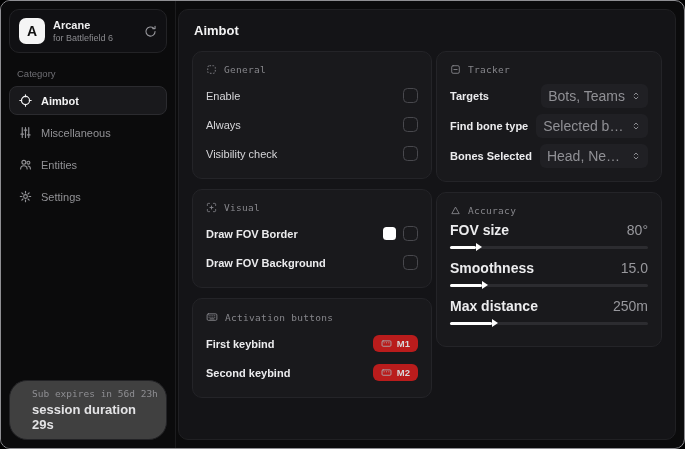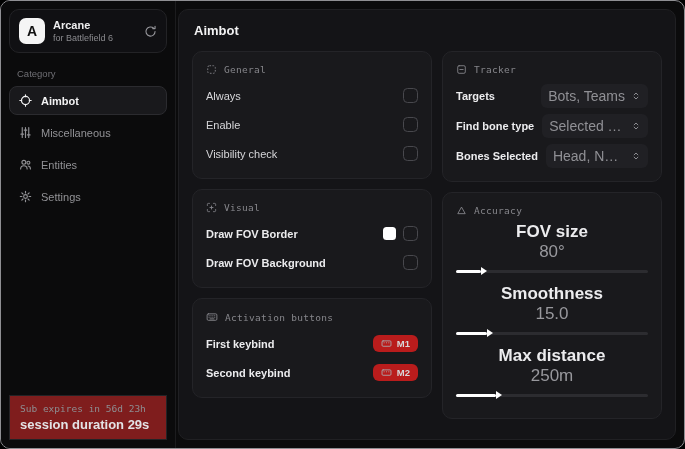--- a/index.html
+++ b/index.html
@@ -19,28 +19,28 @@
     font-weight:700;font-size:14px;display:flex;align-items:center;justify-content:center;flex:none;}
   .app-meta{line-height:1.15;min-width:0;}
   .app-name{font-size:11px;font-weight:700;color:#ededee;}
   .app-sub{font-size:9px;color:#8a8a8e;margin-top:1px;white-space:nowrap;}
   .refresh-btn{margin-left:auto;color:#95959a;display:flex;cursor:pointer;}
   .category{margin:15px 8px 7px;font-size:9.5px;color:#6f6f74;}
   .nav-item{display:flex;align-items:center;gap:9px;height:27px;padding:0 9px;margin-bottom:3px;
     border-radius:8px;border:1px solid transparent;color:#929296;font-size:11px;cursor:pointer;}
   .nav-item .ni{display:flex;color:inherit;}
   .nav-item.active{background:#19191c;border-color:#2b2b2f;color:#f2f2f3;font-weight:600;}
-  .foot-card{margin-top:auto;border:1px solid #232326;border-radius:0;padding:7px 10px;background:#7f1d1d;}
+  .foot-card{margin-top:auto;border:1px solid #232326;border-radius:18px;padding:7px 22px;background:#404040;}
   .foot-line1{font-family:"DejaVu Sans Mono",monospace;font-size:9.5px;color:#8e8e92;white-space:nowrap;}
   .foot-line2{font-size:13px;font-weight:700;color:#e3e3e5;margin-top:3px;}
   
   .main{flex:1;margin:8px 8px 8px 2px;background:#141417;border:1px solid #202023;
     border-radius:10px;padding:10px 13px;box-sizing:border-box;overflow:hidden;}
   .page-title{font-size:13px;font-weight:700;color:#f2f2f3;margin:3px 2px 13px;}
-  .cols{display:flex;gap:10px;align-items:flex-start;}
+  .cols{display:flex;gap:4px;align-items:flex-start;}
   .col-left{width:240px;flex:none;}
   .col-right{flex:1;min-width:0;}
   .card{background:#19191c;border:1px solid #242428;border-radius:10px;
     padding:10px 13px;margin-bottom:10px;box-sizing:border-box;}
   .card-title{display:flex;align-items:center;gap:7px;color:#86868b;
     font-family:"DejaVu Sans Mono",monospace;font-size:9.5px;letter-spacing:.3px;margin:2px 0 6px;}
   .card-title svg{flex:none;}
   .row{display:flex;align-items:center;justify-content:space-between;
     min-height:23px;padding:3px 0;font-size:11px;color:#d6d6d9;font-weight:500;gap:8px;}
   .row .lab{white-space:nowrap;}
@@ -51,21 +51,21 @@
   .swatch{width:13px;height:13px;border-radius:3.5px;cursor:pointer;flex:none;}
   .keypill{display:flex;align-items:center;gap:5px;background:#b91c1c;border-radius:6px;
     padding:3px 8px;font-size:9.5px;font-weight:700;color:#d7d7d9;cursor:pointer;}
   .keypill svg{color:#a9a9ad;}
   .select{display:flex;align-items:center;gap:6px;background:#202024;border-radius:6px;
     padding:4px 7px;font-size:14px;color:#909095;cursor:pointer;min-width:0;}
   .select .val{white-space:nowrap;overflow:hidden;text-overflow:ellipsis;max-width:108px;}
   .select svg{flex:none;color:#8b8b90;}
   
   .acc-row{margin:5px 0 11px;}
-  .acc-top{display:flex;justify-content:space-between;align-items:center;font-size:17px;flex-direction:column;}
+  .acc-top{display:flex;justify-content:space-between;align-items:center;font-size:14px;}
   .acc-top .lab{color:#ececee;font-weight:600;}
   .acc-top .val{color:#98989d;}
   .slider{position:relative;height:3px;background:#2c2c30;border-radius:2px;margin-top:8px;cursor:pointer;}
   .slider-fill{position:absolute;left:0;top:0;height:3px;background:#fff;border-radius:2px;}
   .slider-fill::after{content:"";position:absolute;right:-6px;top:-3.2px;width:0;height:0;
     border-left:6.5px solid #fff;border-top:4.6px solid transparent;border-bottom:4.6px solid transparent;}
   svg{display:block;}
 </style>
 </head>
 <body>
@@ -155,25 +155,25 @@
         <div class="card">
           <div class="card-title">
             <span>
               <svg width="11" height="11" viewBox="0 0 16 16" fill="none" stroke="currentColor" stroke-width="1.3">
                 <rect x="2.5" y="2.5" width="11" height="11" rx="2.5" stroke-dasharray="2.4 2"></rect>
               </svg>
             </span>
             <span>General</span>
           </div>
           <div class="row">
+            <span class="lab">Enable</span>
+            <span class="checkbox"></span>
+          </div>
+          <div class="row">
             <span class="lab">Always</span>
-            <span class="checkbox"></span>
-          </div>
-          <div class="row">
-            <span class="lab">Enable</span>
             <span class="checkbox"></span>
           </div>
           <div class="row">
             <span class="lab">Visibility check</span>
             <span class="checkbox"></span>
           </div>
         </div>
 
         <div class="card">
           <div class="card-title">

